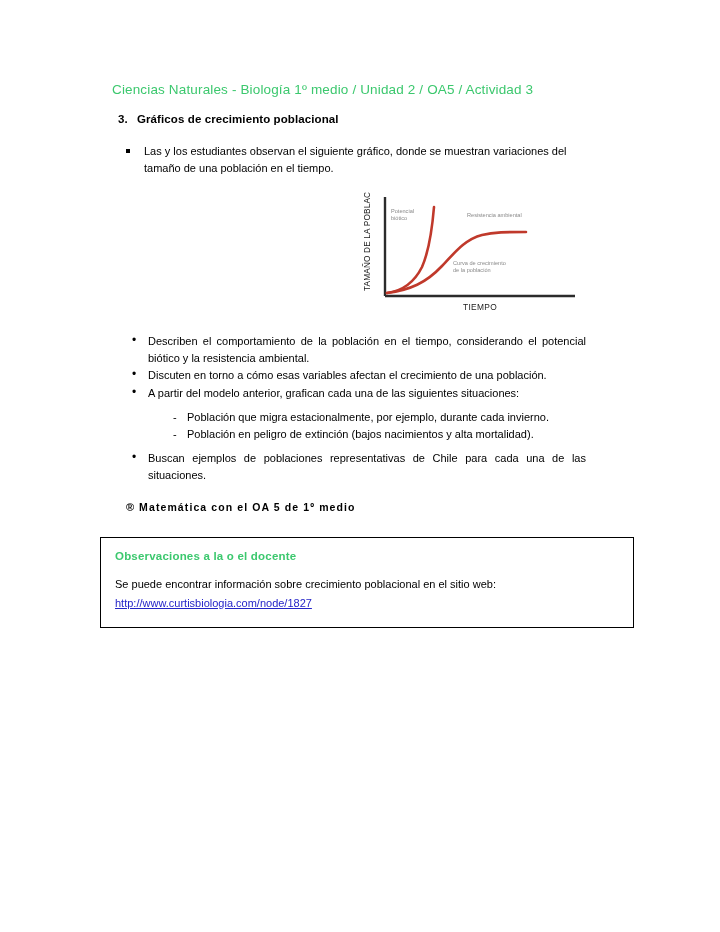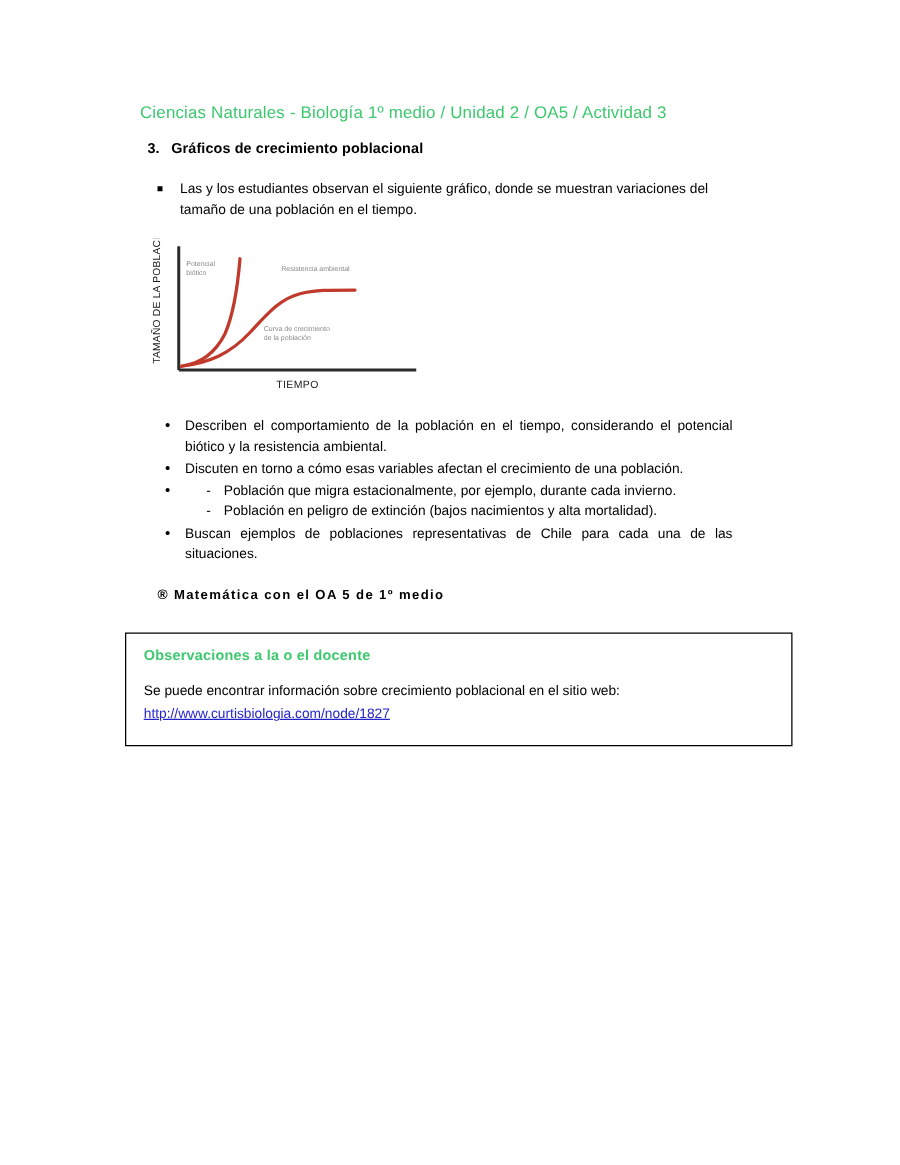--- a/index.html
+++ b/index.html
@@ -64,21 +64,21 @@
     top: 6px;
     width: 4px;
     height: 4px;
     background: #000;
   }
 
   
   .figure-wrap {
     margin: 6px 0 16px 0;
     display: flex;
-    justify-content: flex-start;
+    justify-content: flex-end;
   }
   .figure {
     position: relative;
     width: 232px;
     height: 126px;
   }
   .figure svg {
     display: block;
   }
 
@@ -99,21 +99,21 @@
   .main-list > li::before {
     content: "\2022";
     position: absolute;
     left: 2px;
     top: -1px;
     font-size: 12px;
     line-height: 16.5px;
   }
   .sub-list {
     list-style: none;
-    margin: 0;
+    margin: 8px;
     padding: 0 0 0 14px;
   }
   .sub-list li {
     position: relative;
     padding-left: 17px;
     font-size: 11px;
     line-height: 16.5px;
   }
   .sub-list li::before {
     content: "-";
@@ -212,20 +212,21 @@
   </div>
 
   <ul class="main-list">
     <li>
       <span>Describen el comportamiento de la población en el tiempo, considerando el potencial biótico y la resistencia ambiental.</span>
     </li>
     <li>
       <span>Discuten en torno a cómo esas variables afectan el crecimiento de una población.</span>
     </li>
     <li>
+      <span>A partir del modelo anterior, grafican cada una de las siguientes situaciones:</span>
       <ul class="sub-list">
         <li>Población que migra estacionalmente, por ejemplo, durante cada invierno.</li>
         <li>Población en peligro de extinción (bajos nacimientos y alta mortalidad).</li>
       </ul>
     </li>
     <li>
       <span>Buscan ejemplos de poblaciones representativas de Chile para cada una de las situaciones.</span>
     </li>
   </ul>
 

